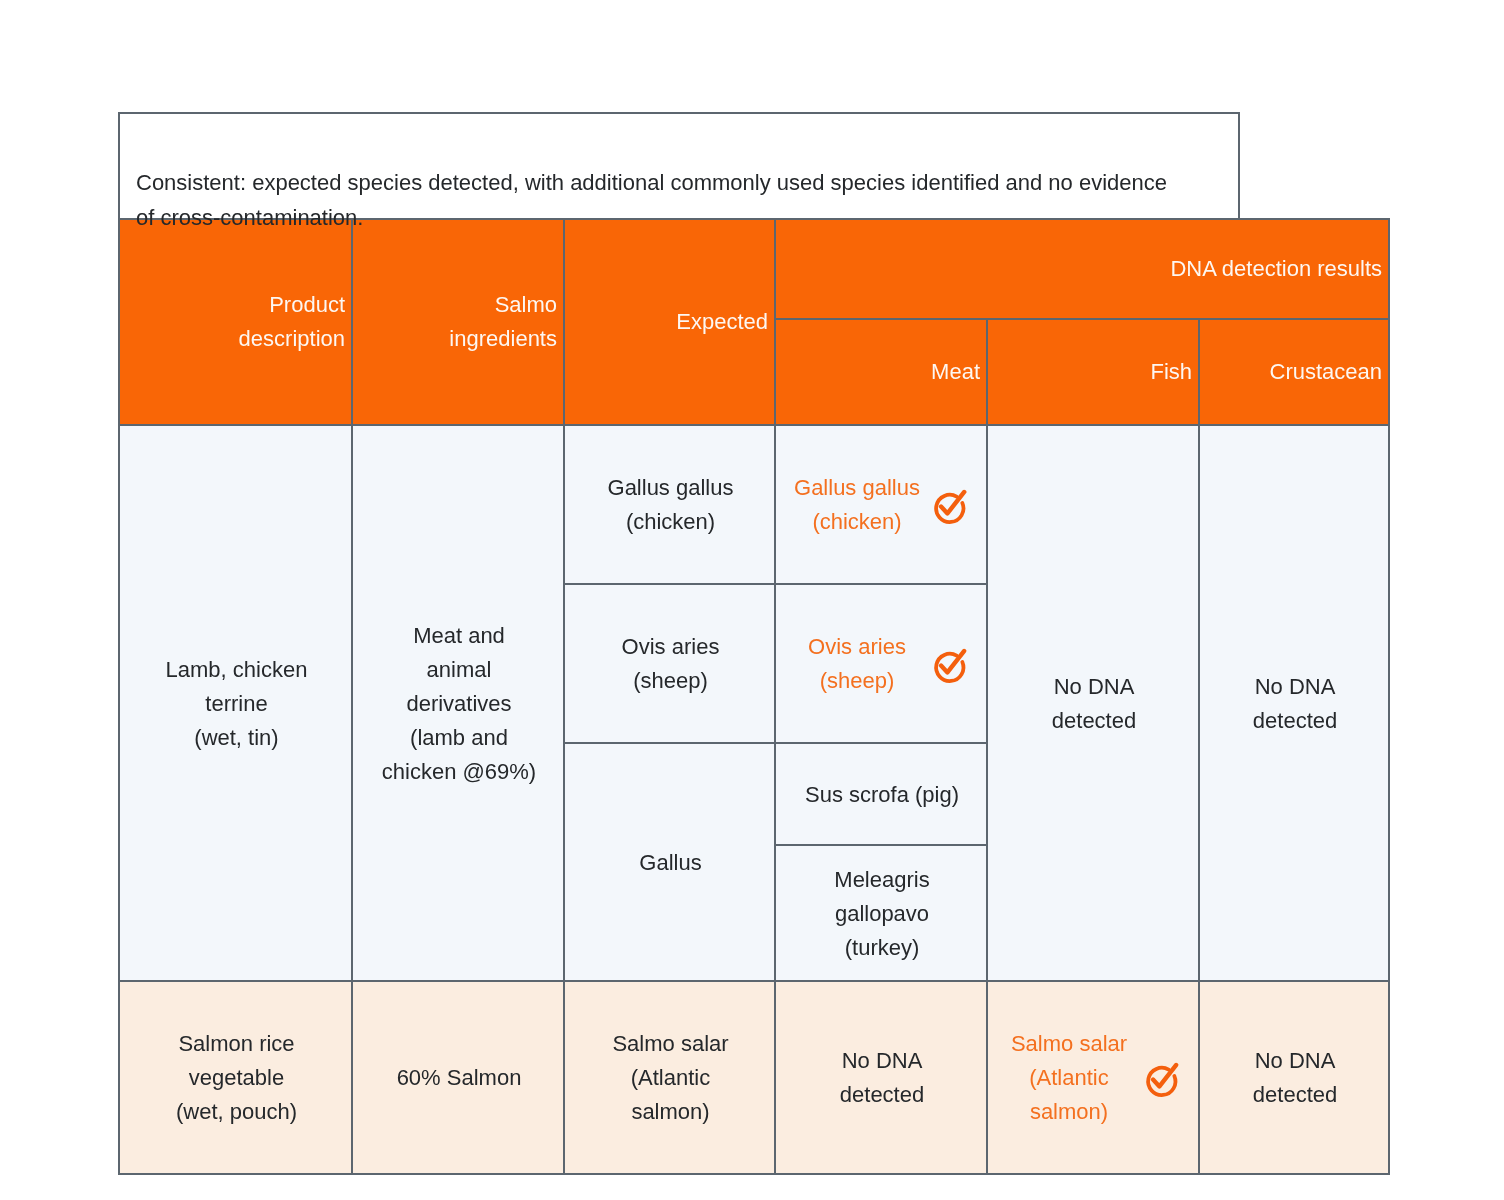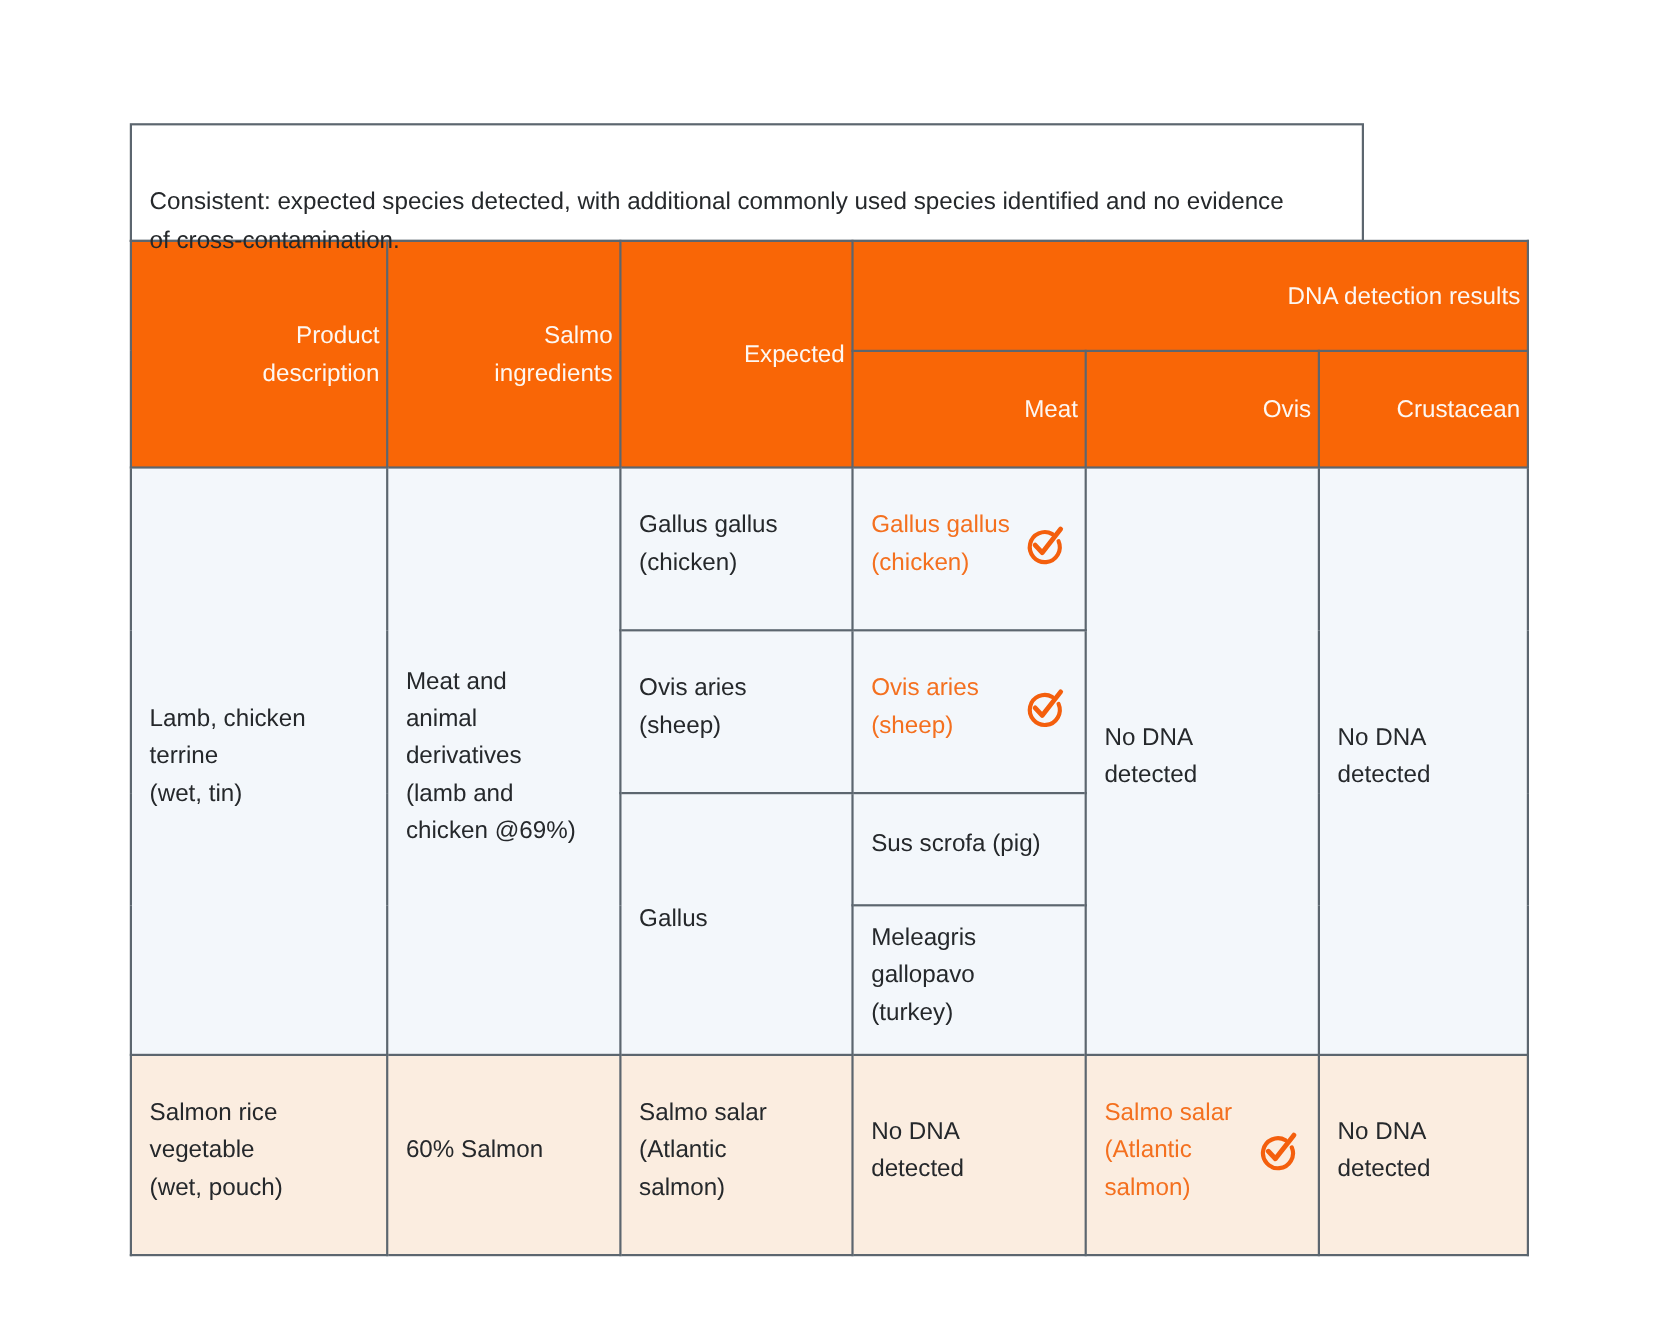--- a/index.html
+++ b/index.html
@@ -47,22 +47,22 @@
     white-space: pre-line;
   }
   table.dna th {
     background: #F96606;
     color: #FDF7F2;
     text-align: right;
     padding: 4px 6px;
   }
   table.dna td {
     color: #25282B;
-    text-align: left;
-    padding: 0 14px 10px 16px;
+    text-align: center;
+    padding: 11px 14px 10px 16px;
   }
   tr.hrow1 { height: 100px; }
   tr.hrow2 { height: 106px; }
   tr.br1 { height: 125px; }
   tr.br2 { height: 125px; }
   tr.br3 { height: 102px; }
   tr.br4 { height: 136px; }
   tr.br5 { height: 169px; margin-left: 12px; }
   tbody tr.band-blue  td { background: #F3F7FB; }
   tbody tr.band-peach td { background: #FBEDE0; }
@@ -99,21 +99,21 @@
       <tr class="hrow1">
         <th rowspan="2">Product
 description</th>
         <th rowspan="2">Salmo
 ingredients</th>
         <th rowspan="2">Expected</th>
         <th colspan="3">DNA detection results</th>
       </tr>
       <tr class="hrow2">
         <th>Meat</th>
-        <th>Ovis</th>
+        <th>Fish</th>
         <th>Crustacean</th>
       </tr>
     </thead>
     <tbody>
 
       <tr class="br1 band-blue">
         <td rowspan="4">Lamb, chicken
 terrine
 (wet, tin)</td>
         <td rowspan="4">Meat and

